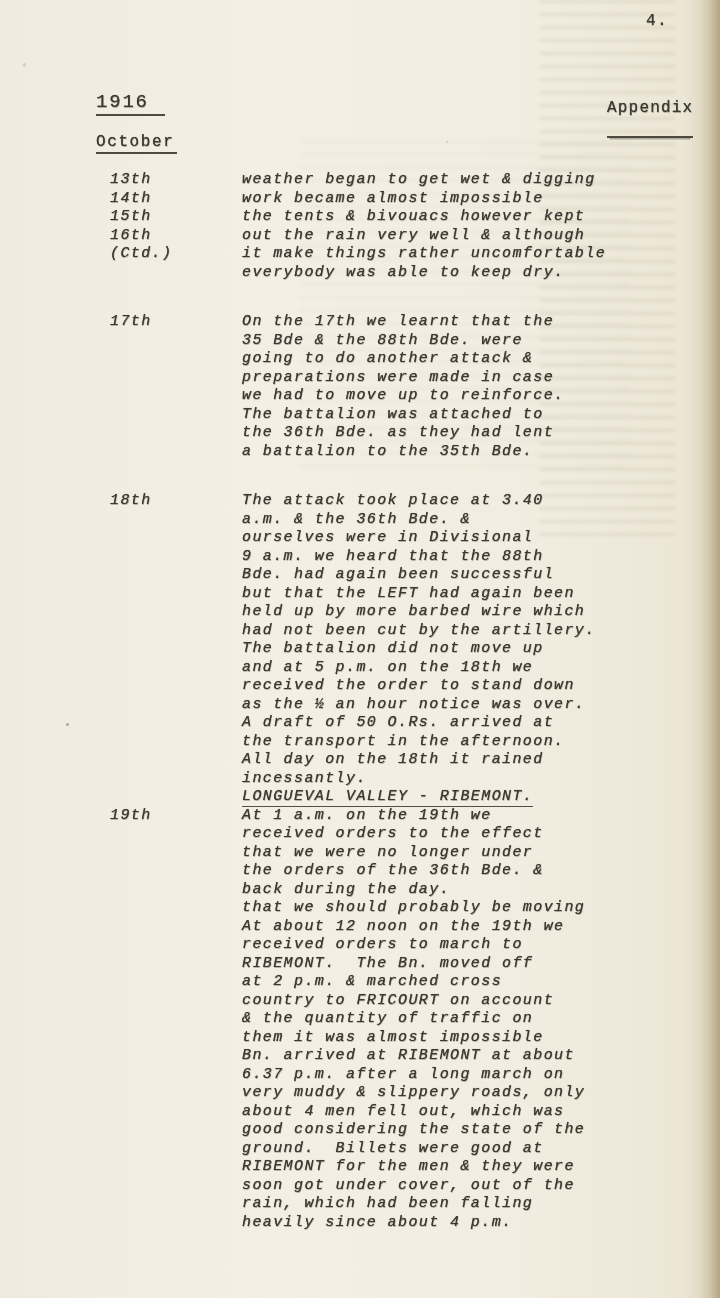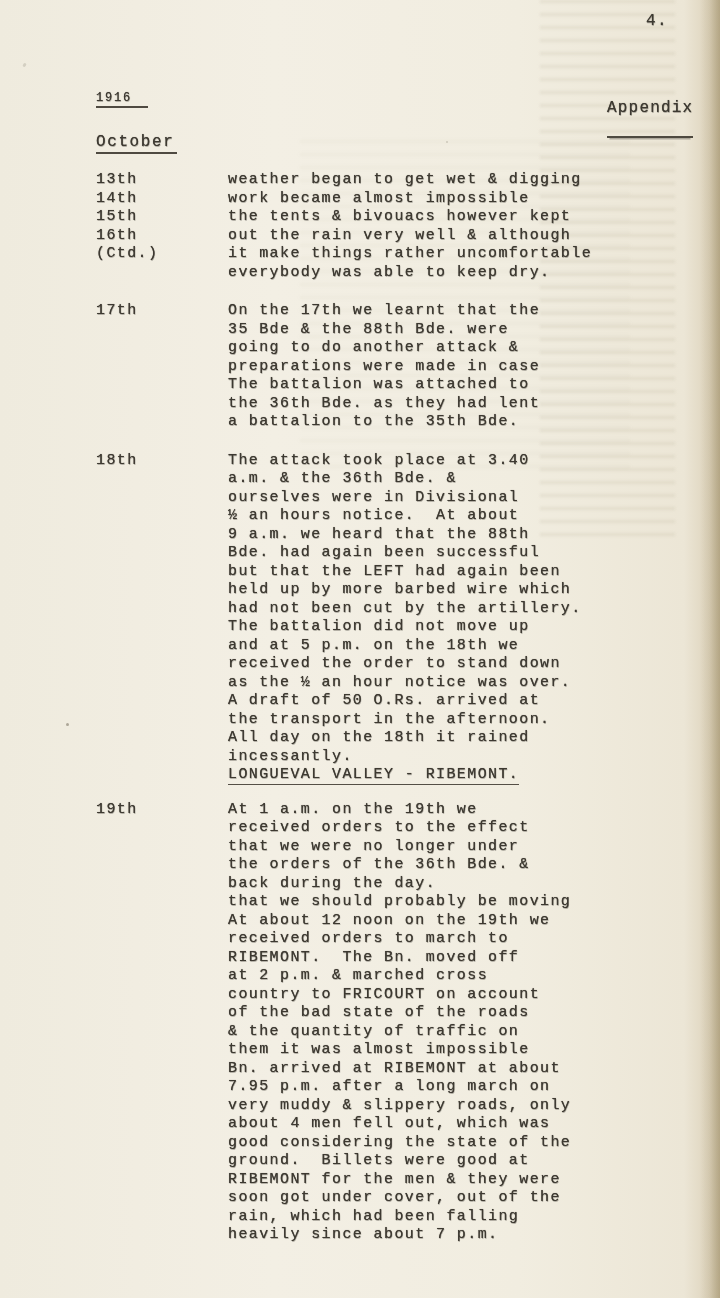--- a/index.html
+++ b/index.html
@@ -45,42 +45,42 @@
 
   .type{
     text-shadow:0 0 0.7px rgba(61,57,49,0.85), 0.5px 0.5px 0.6px rgba(61,57,49,0.30);
   }
   .pagenum{
     position:absolute;left:646px;top:12px;
     font-size:16px;letter-spacing:1.5px;
   }
   .year{
     position:absolute;left:96px;top:91px;
-    font-size:12px;letter-spacing:1.8px;
+    font-size:19px;letter-spacing:1.8px;
     padding:0 16px 1px 0;
     border-bottom:2px solid rgba(56,51,42,0.88);
   }
   .appendix{
     position:absolute;left:607px;top:99px;
     font-size:16px;letter-spacing:1.2px;
     padding-bottom:19px;
     border-bottom:2px solid rgba(56,51,42,0.88);
     box-shadow:0 4px 0 -2.5px rgba(56,51,42,0.35);
   }
   .month{
     position:absolute;left:96px;top:133px;
     font-size:16px;letter-spacing:1.6px;
     padding:0 3px 1px 0;
     border-bottom:2px solid rgba(56,51,42,0.88);
   }
   .entries{
-    position:absolute;left:96px;top:171px;width:590px;
+    position:absolute;left:110px;top:171px;width:590px;font-style:italic;
   }
-  .entry{display:flex;margin-top:20px;}
-  .entry.flush{margin-top:16px;}
+  .entry{display:flex;margin-top:31px;}
+  .entry.flush{margin-top:0;}
   .entries .entry:first-child{margin-top:0;}
   .date-col{flex:0 0 132px;width:132px;}
   .text-col{flex:1 1 auto;min-width:0;}
   .dline,.tline{
     height:18.5px;line-height:18.5px;
     font-size:15px;letter-spacing:1.4px;
     white-space:pre;
   }
   .tline .u{
     border-bottom:1.8px solid rgba(56,51,42,0.85);
@@ -123,34 +123,34 @@
       </div>
       <div class="entry">
         <div class="date-col">
           <div class="dline type">17th</div>
         </div>
         <div class="text-col">
           <div class="tline type">On the 17th we learnt that the</div>
           <div class="tline type">35 Bde &amp; the 88th Bde. were</div>
           <div class="tline type">going to do another attack &amp;</div>
           <div class="tline type">preparations were made in case</div>
+          <div class="tline type">we had to move up to reinforce.</div>
           <div class="tline type">The battalion was attached to</div>
           <div class="tline type">the 36th Bde. as they had lent</div>
           <div class="tline type">a battalion to the 35th Bde.</div>
         </div>
       </div>
       <div class="entry">
         <div class="date-col">
           <div class="dline type">18th</div>
         </div>
         <div class="text-col">
           <div class="tline type">The attack took place at 3.40</div>
           <div class="tline type">a.m. &amp; the 36th Bde. &amp;</div>
           <div class="tline type">ourselves were in Divisional</div>
-          <div class="tline type">½ an hours notice.  At about</div>
           <div class="tline type">9 a.m. we heard that the 88th</div>
           <div class="tline type">Bde. had again been successful</div>
           <div class="tline type">but that the LEFT had again been</div>
           <div class="tline type">held up by more barbed wire which</div>
           <div class="tline type">had not been cut by the artillery.</div>
           <div class="tline type">The battalion did not move up</div>
           <div class="tline type">and at 5 p.m. on the 18th we</div>
           <div class="tline type">received the order to stand down</div>
           <div class="tline type">as the ½ an hour notice was over.</div>
           <div class="tline type">A draft of 50 O.Rs. arrived at</div>
@@ -169,29 +169,28 @@
           <div class="tline type">received orders to the effect</div>
           <div class="tline type">that we were no longer under</div>
           <div class="tline type">the orders of the 36th Bde. &amp;</div>
           <div class="tline type">back during the day.</div>
           <div class="tline type">that we should probably be moving</div>
           <div class="tline type">At about 12 noon on the 19th we</div>
           <div class="tline type">received orders to march to</div>
           <div class="tline type">RIBEMONT.  The Bn. moved off</div>
           <div class="tline type">at 2 p.m. &amp; marched cross</div>
           <div class="tline type">country to FRICOURT on account</div>
-          <div class="tline type">of the bad state of the roads</div>
           <div class="tline type">&amp; the quantity of traffic on</div>
           <div class="tline type">them it was almost impossible</div>
           <div class="tline type">Bn. arrived at RIBEMONT at about</div>
-          <div class="tline type">7.95 p.m. after a long march on</div>
+          <div class="tline type">6.37 p.m. after a long march on</div>
           <div class="tline type">very muddy &amp; slippery roads, only</div>
           <div class="tline type">about 4 men fell out, which was</div>
           <div class="tline type">good considering the state of the</div>
           <div class="tline type">ground.  Billets were good at</div>
           <div class="tline type">RIBEMONT for the men &amp; they were</div>
           <div class="tline type">soon got under cover, out of the</div>
           <div class="tline type">rain, which had been falling</div>
-          <div class="tline type">heavily since about 7 p.m.</div>
+          <div class="tline type">heavily since about 4 p.m.</div>
         </div>
       </div>
     </div>
 </div>
 
 </body></html>

